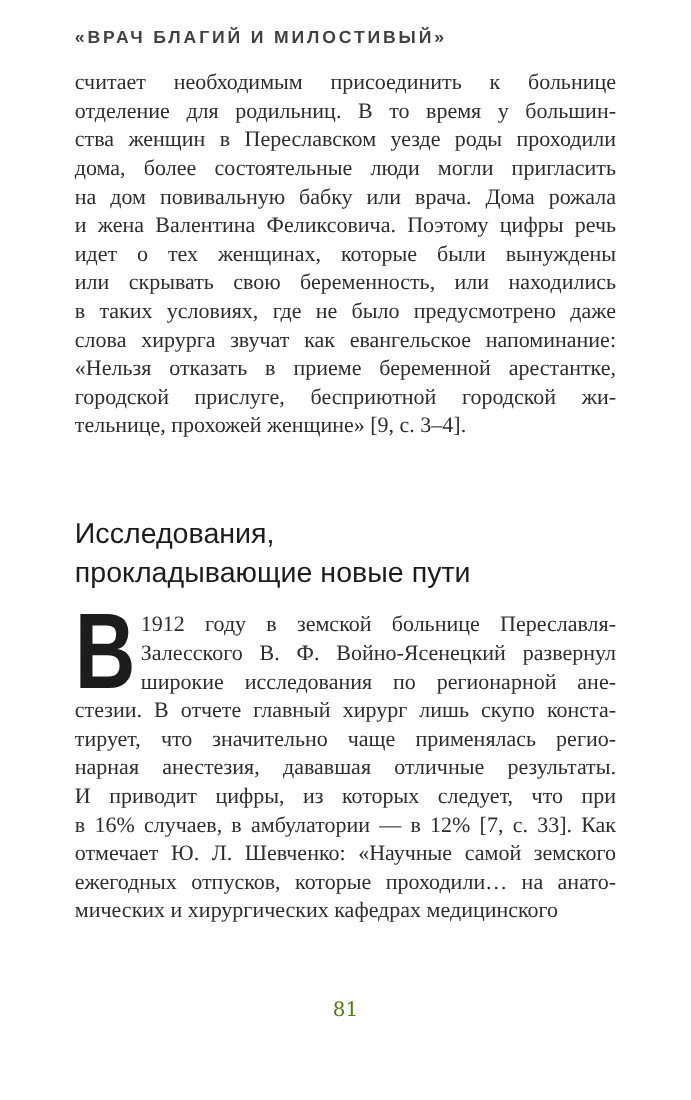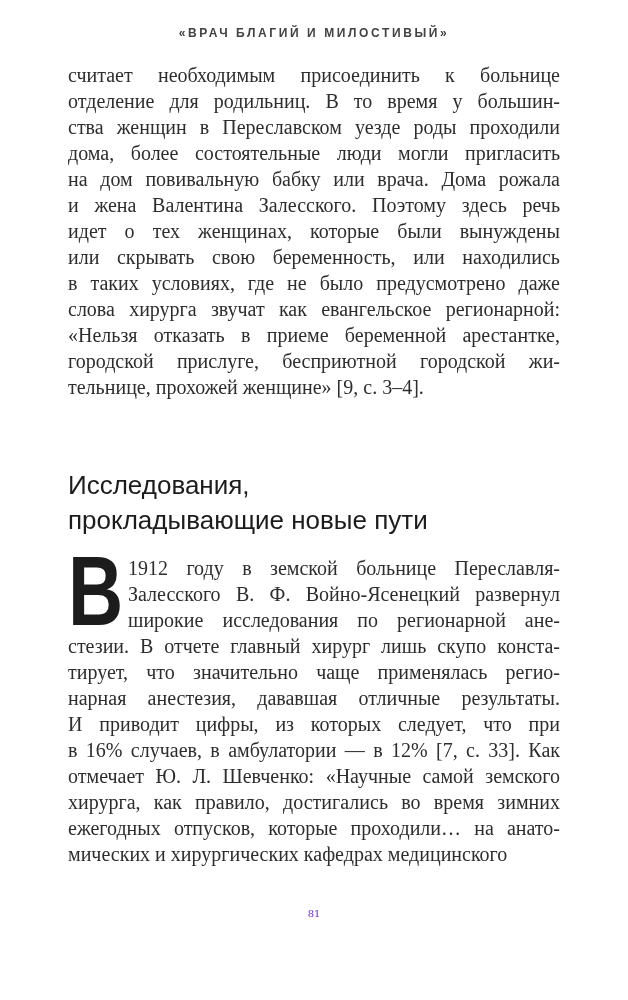--- a/index.html
+++ b/index.html
@@ -13,23 +13,22 @@
     height: 1000px;
     background: #ffffff;
     overflow: hidden;
     font-family: "Liberation Serif", serif;
   }
   .running-header {
     position: absolute;
     top: 26px;
     left: 68px;
     width: 492px;
-    text-align: center;
     font-family: "Liberation Sans", sans-serif;
-    font-size: 12px;
+    font-size: 16px;
     font-weight: bold;
     letter-spacing: 2.6px;
     color: #424242;
   }
   .paragraph {
     position: absolute;
     left: 68px;
     width: 492px;
     font-size: 20px;
     line-height: 26px;
@@ -75,43 +74,43 @@
     transform: scale(0.78, 1);
     transform-origin: left top;
   }
   .page-number {
     position: absolute;
     top: 908px;
     left: 68px;
     width: 492px;
     text-align: center;
     font-family: "DejaVu Serif", serif;
-    font-size: 10px;
-    color: #6d28d9;
+    font-size: 18px;
+    color: #4d7c0f;
   }
 </style>
 </head>
 <body>
 
 <div class="page">
 
   <div class="running-header">«ВРАЧ БЛАГИЙ И МИЛОСТИВЫЙ»</div>
 
   <div class="paragraph paragraph-1">
     <div>
         <div class="line">считает необходимым присоединить к больнице</div>
         <div class="line">отделение для родильниц. В то время у большин-</div>
         <div class="line">ства женщин в Переславском уезде роды проходили</div>
         <div class="line">дома, более состоятельные люди могли пригласить</div>
         <div class="line">на дом повивальную бабку или врача. Дома рожала</div>
-        <div class="line">и жена Валентина Залесского. Поэтому здесь речь</div>
+        <div class="line">и жена Валентина Феликсовича. Поэтому цифры речь</div>
         <div class="line">идет о тех женщинах, которые были вынуждены</div>
         <div class="line">или скрывать свою беременность, или находились</div>
         <div class="line">в таких условиях, где не было предусмотрено даже</div>
-        <div class="line">слова хирурга звучат как евангельское регионарной:</div>
+        <div class="line">слова хирурга звучат как евангельское напоминание:</div>
         <div class="line">«Нельзя отказать в приеме беременной арестантке,</div>
         <div class="line">городской прислуге, бесприютной городской жи-</div>
         <div class="line last">тельнице, прохожей женщине» [9, с. 3–4].</div>
       </div>
   </div>
 
   <div class="section-heading">
     <div>
         <div class="hline">Исследования,</div>
         <div class="hline last">прокладывающие новые пути</div>
@@ -125,21 +124,20 @@
     <div>
         <div class="line">1912 году в земской больнице Переславля-</div>
         <div class="line">Залесского В. Ф. Войно-Ясенецкий развернул</div>
         <div class="line">широкие исследования по регионарной ане-</div>
         <div class="line">стезии. В отчете главный хирург лишь скупо конста-</div>
         <div class="line">тирует, что значительно чаще применялась регио-</div>
         <div class="line">нарная анестезия, дававшая отличные результаты.</div>
         <div class="line">И приводит цифры, из которых следует, что при</div>
         <div class="line">в 16% случаев, в амбулатории — в 12% [7, с. 33]. Как</div>
         <div class="line">отмечает Ю. Л. Шевченко: «Научные самой земского</div>
-        <div class="line">хирурга, как правило, достигались во время зимних</div>
         <div class="line">ежегодных отпусков, которые проходили… на анато-</div>
         <div class="line last">мических и хирургических кафедрах медицинского</div>
       </div>
   </div>
 
   <div class="page-number">81</div>
 
 </div>
 
 </body></html>

